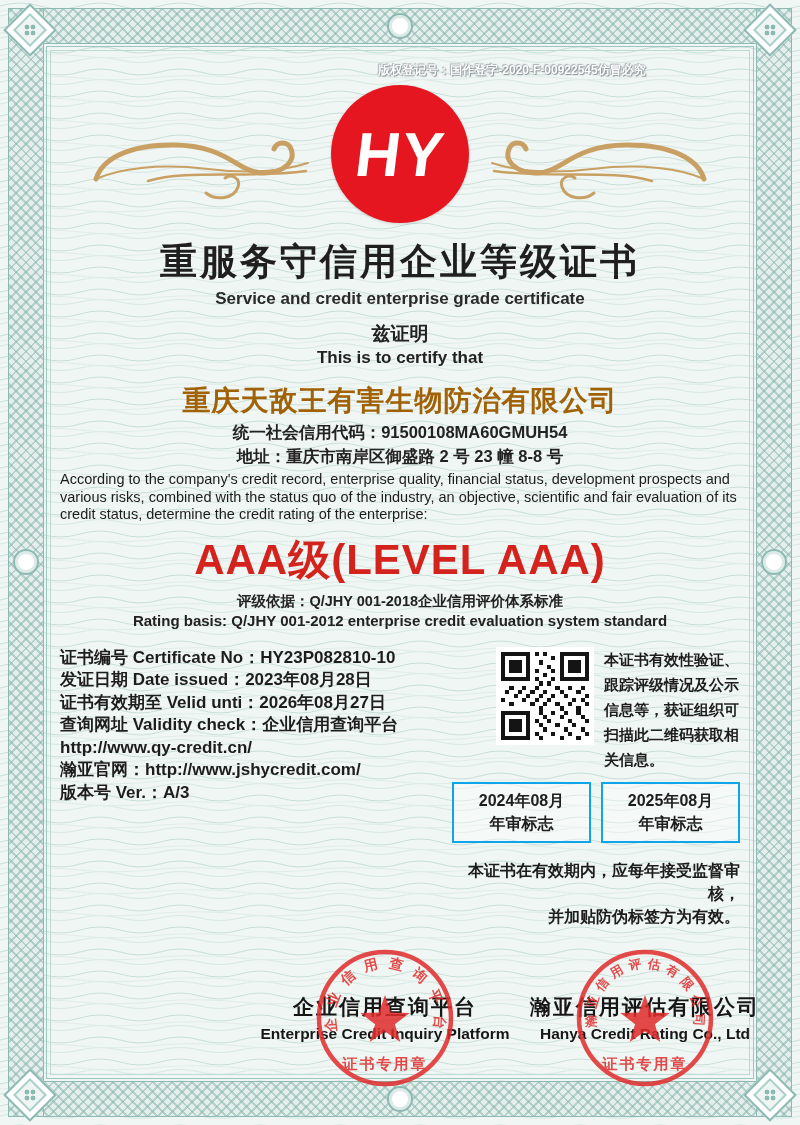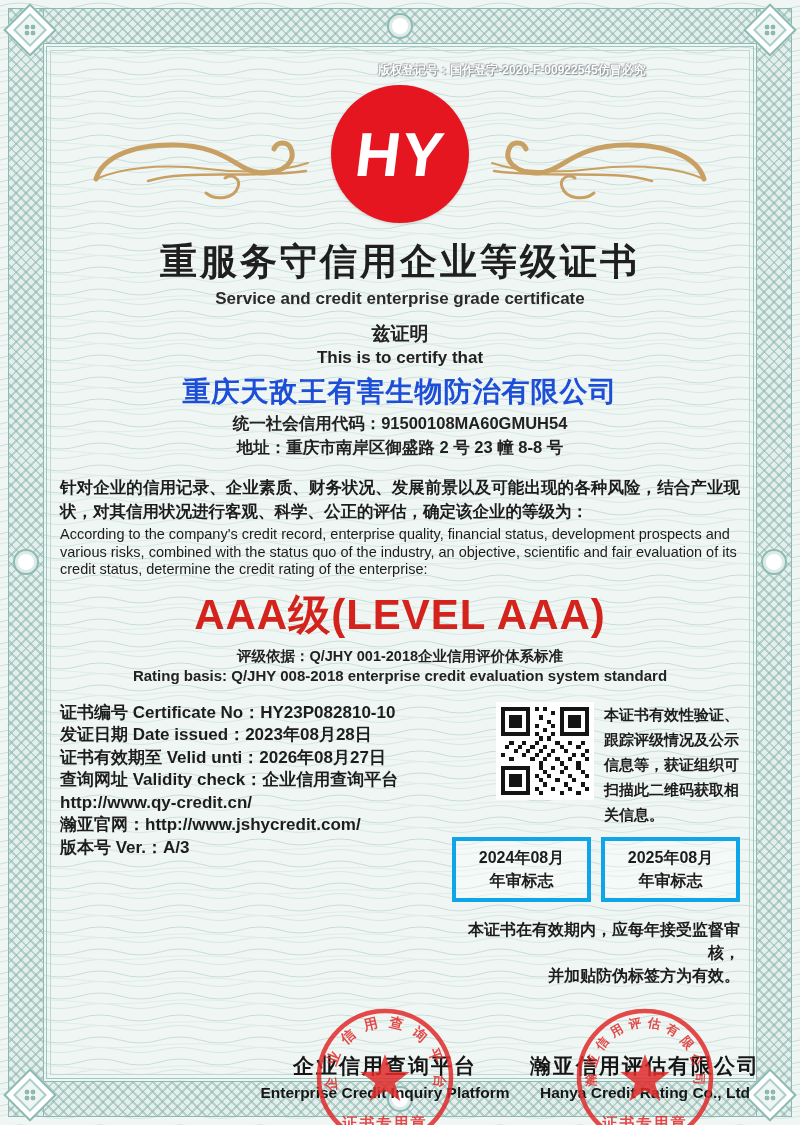--- a/index.html
+++ b/index.html
@@ -58,41 +58,41 @@
     width:138px; height:138px; border-radius:50%; background:#e61621;
     display:flex; align-items:center; justify-content:center;
     box-shadow:0 1px 3px rgba(0,0,0,.15); }
   .logo span { color:#fff; font-size:62px; font-weight:800; letter-spacing:1px;
     transform:skewX(-7deg); text-shadow:2px 0 0 #e61621; }
   .title-cn { text-align:center; margin-top:8px; font-size:37px; font-weight:800;
     color:#1f1f1f; letter-spacing:3px; }
   .title-en { text-align:center; margin-top:2px; font-size:17px; font-weight:600; color:#2a2a2a; }
   .certify-cn { text-align:center; margin-top:12px; font-size:19px; font-weight:600; color:#222; }
   .certify-en { text-align:center; margin-top:1px; font-size:17px; font-weight:600; color:#222; }
-  .company { text-align:center; margin-top:5px; font-size:28px; font-weight:800;
-    color:#1d4ed8; letter-spacing:1px; }
+  .company { text-align:center; margin-top:14px; font-size:28px; font-weight:800;
+    color:#a16207; letter-spacing:1px; }
   .credit-code, .address { text-align:center; font-size:16.5px; font-weight:600; color:#222; margin-top:2px; }
   .para-cn { margin-top:16px; font-size:16.5px; font-weight:700; color:#1c1c1c;
     line-height:24px; text-align:justify; }
   .para-en { margin-top:3px; font-size:14.5px; font-weight:400; color:#1c1c1c; line-height:17.5px; }
   .grade { text-align:center; margin-top:8px; font-size:42px; font-weight:800;
     color:#d4231d; letter-spacing:1px; }
   .basis-cn { text-align:center; margin-top:4px; font-size:14.5px; font-weight:600; color:#222; }
   .basis-en { text-align:center; margin-top:1px; font-size:15px; font-weight:600; color:#222; }
 
   .info-row { display:flex; margin-top:18px; }
   .info-left { flex:1; padding-right:6px; }
   .info-line { font-size:17px; font-weight:600; color:#1d1d1d; line-height:22.5px; white-space:nowrap; }
   .info-right { width:288px; }
   .qr-row { display:flex;padding-left:44px; }
   .qr-box { width:98px; height:98px; background:#fff; padding:5px; flex:none; }
   .qr-note { flex:1; padding-left:10px; font-size:15px; font-weight:600;
     color:#1d1d1d; line-height:25px; }
   .boxes-row { display:flex; gap:10px; margin-top:10px; }
-  .year-box { flex:1; border:4px solid #0ea5e9; background:rgba(255,255,255,.35);
+  .year-box { flex:1; border:2px solid #0ea5e9; background:rgba(255,255,255,.35);
     text-align:center; padding:5px 0 6px; }
   .year-box div { font-size:16px; font-weight:600; color:#1d1d1d; line-height:23px; }
   .supervision { margin-top:16px; text-align:right; font-size:16px; font-weight:700;
     color:#1c1c1c; line-height:23px; }
 
   .seal-area { position:relative; height:152px; margin-top:14px; }
   .seal-block { position:absolute; top:0; height:152px; display:flex;
     flex-direction:column; align-items:center; justify-content:center; }
   .seal-block.sb-left { left:95px; width:460px; }
   .seal-block.sb-right { left:430px; width:310px; }
@@ -171,26 +171,25 @@
 
     <div class="title-cn">重服务守信用企业等级证书</div>
     <div class="title-en">Service and credit enterprise grade certificate</div>
 
     <div class="certify-cn">兹证明</div>
     <div class="certify-en">This is to certify that</div>
     <div class="company">重庆天敌王有害生物防治有限公司</div>
     <div class="credit-code">统一社会信用代码：91500108MA60GMUH54</div>
     <div class="address">地址：重庆市南岸区御盛路 2 号 23 幢 8-8 号</div>
 
-    <div class="para-cn">针对企业的信用记录、企业素质、财务状况、发展前景以及可能出现的各种风险，结合产业现状，对其信用状况进行客观、科学、公正的评估，确定该企业的等级为：</div>
     <div class="para-en">According to the company's credit record, enterprise quality, financial status, development prospects and various risks, combined with the status quo of the industry, an objective, scientific and fair evaluation of its credit status, determine the credit rating of the enterprise:</div>
 
     <div class="grade">AAA级(LEVEL AAA)</div>
     <div class="basis-cn">评级依据：Q/JHY 001-2018企业信用评价体系标准</div>
-    <div class="basis-en">Rating basis: Q/JHY 008-2018 enterprise credit evaluation system standard</div>
+    <div class="basis-en">Rating basis: Q/JHY 001-2012 enterprise credit evaluation system standard</div>
 
     <div class="info-row">
       <div class="info-left">
         <div class="info-line">证书编号 Certificate No：HY23P082810-10</div>
         <div class="info-line">发证日期 Date issued：2023年08月28日</div>
         <div class="info-line">证书有效期至 Velid unti：2026年08月27日</div>
         <div class="info-line">查询网址 Validity check：企业信用查询平台</div>
         <div class="info-line">http://www.qy-credit.cn/</div>
         <div class="info-line">瀚亚官网：http://www.jshycredit.com/</div>
         <div class="info-line">版本号 Ver.：A/3</div>

